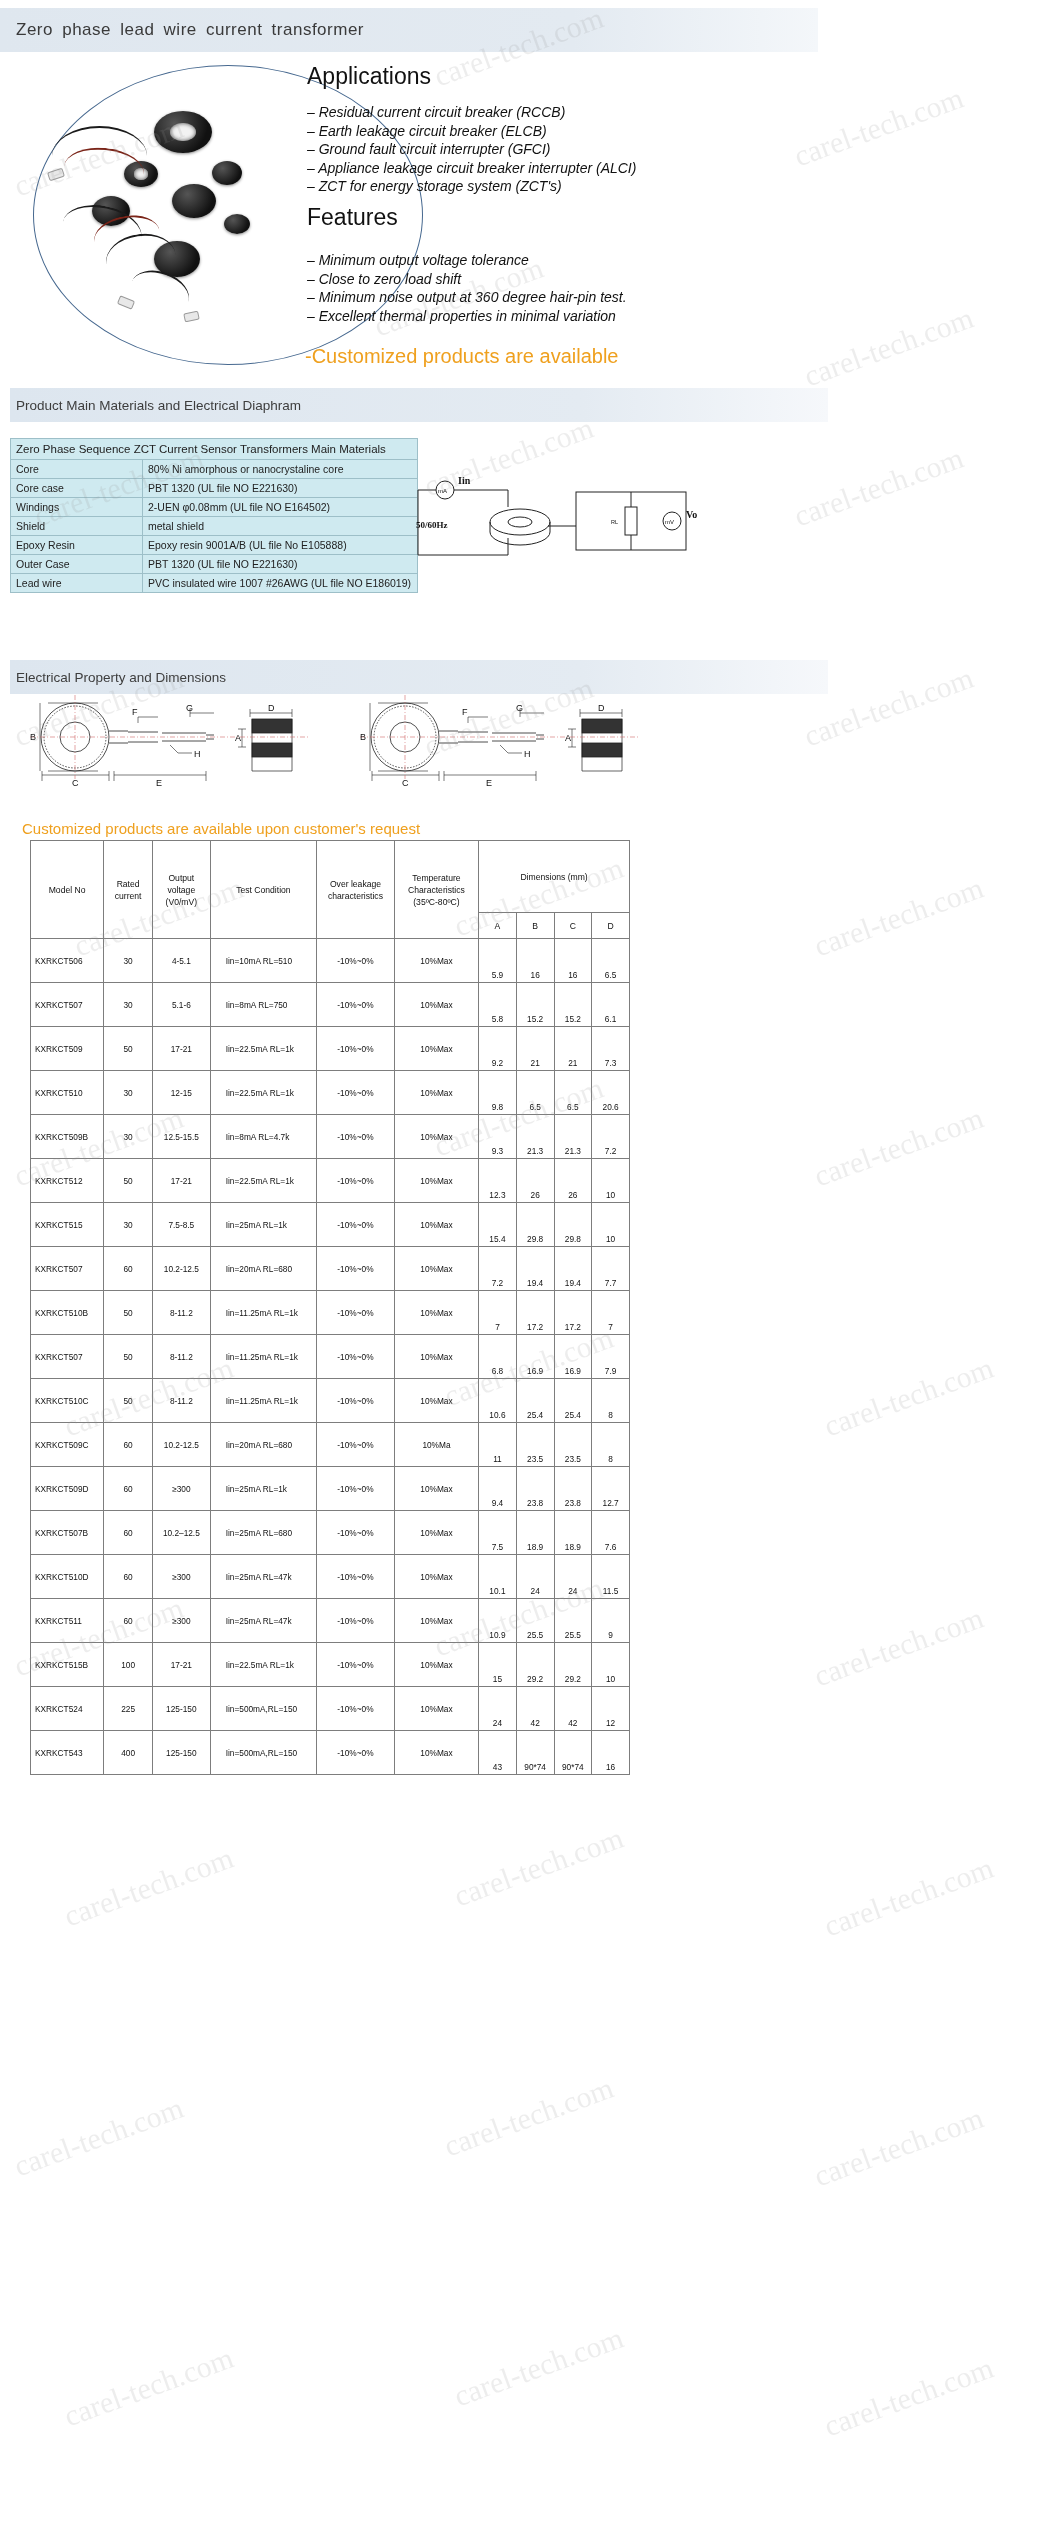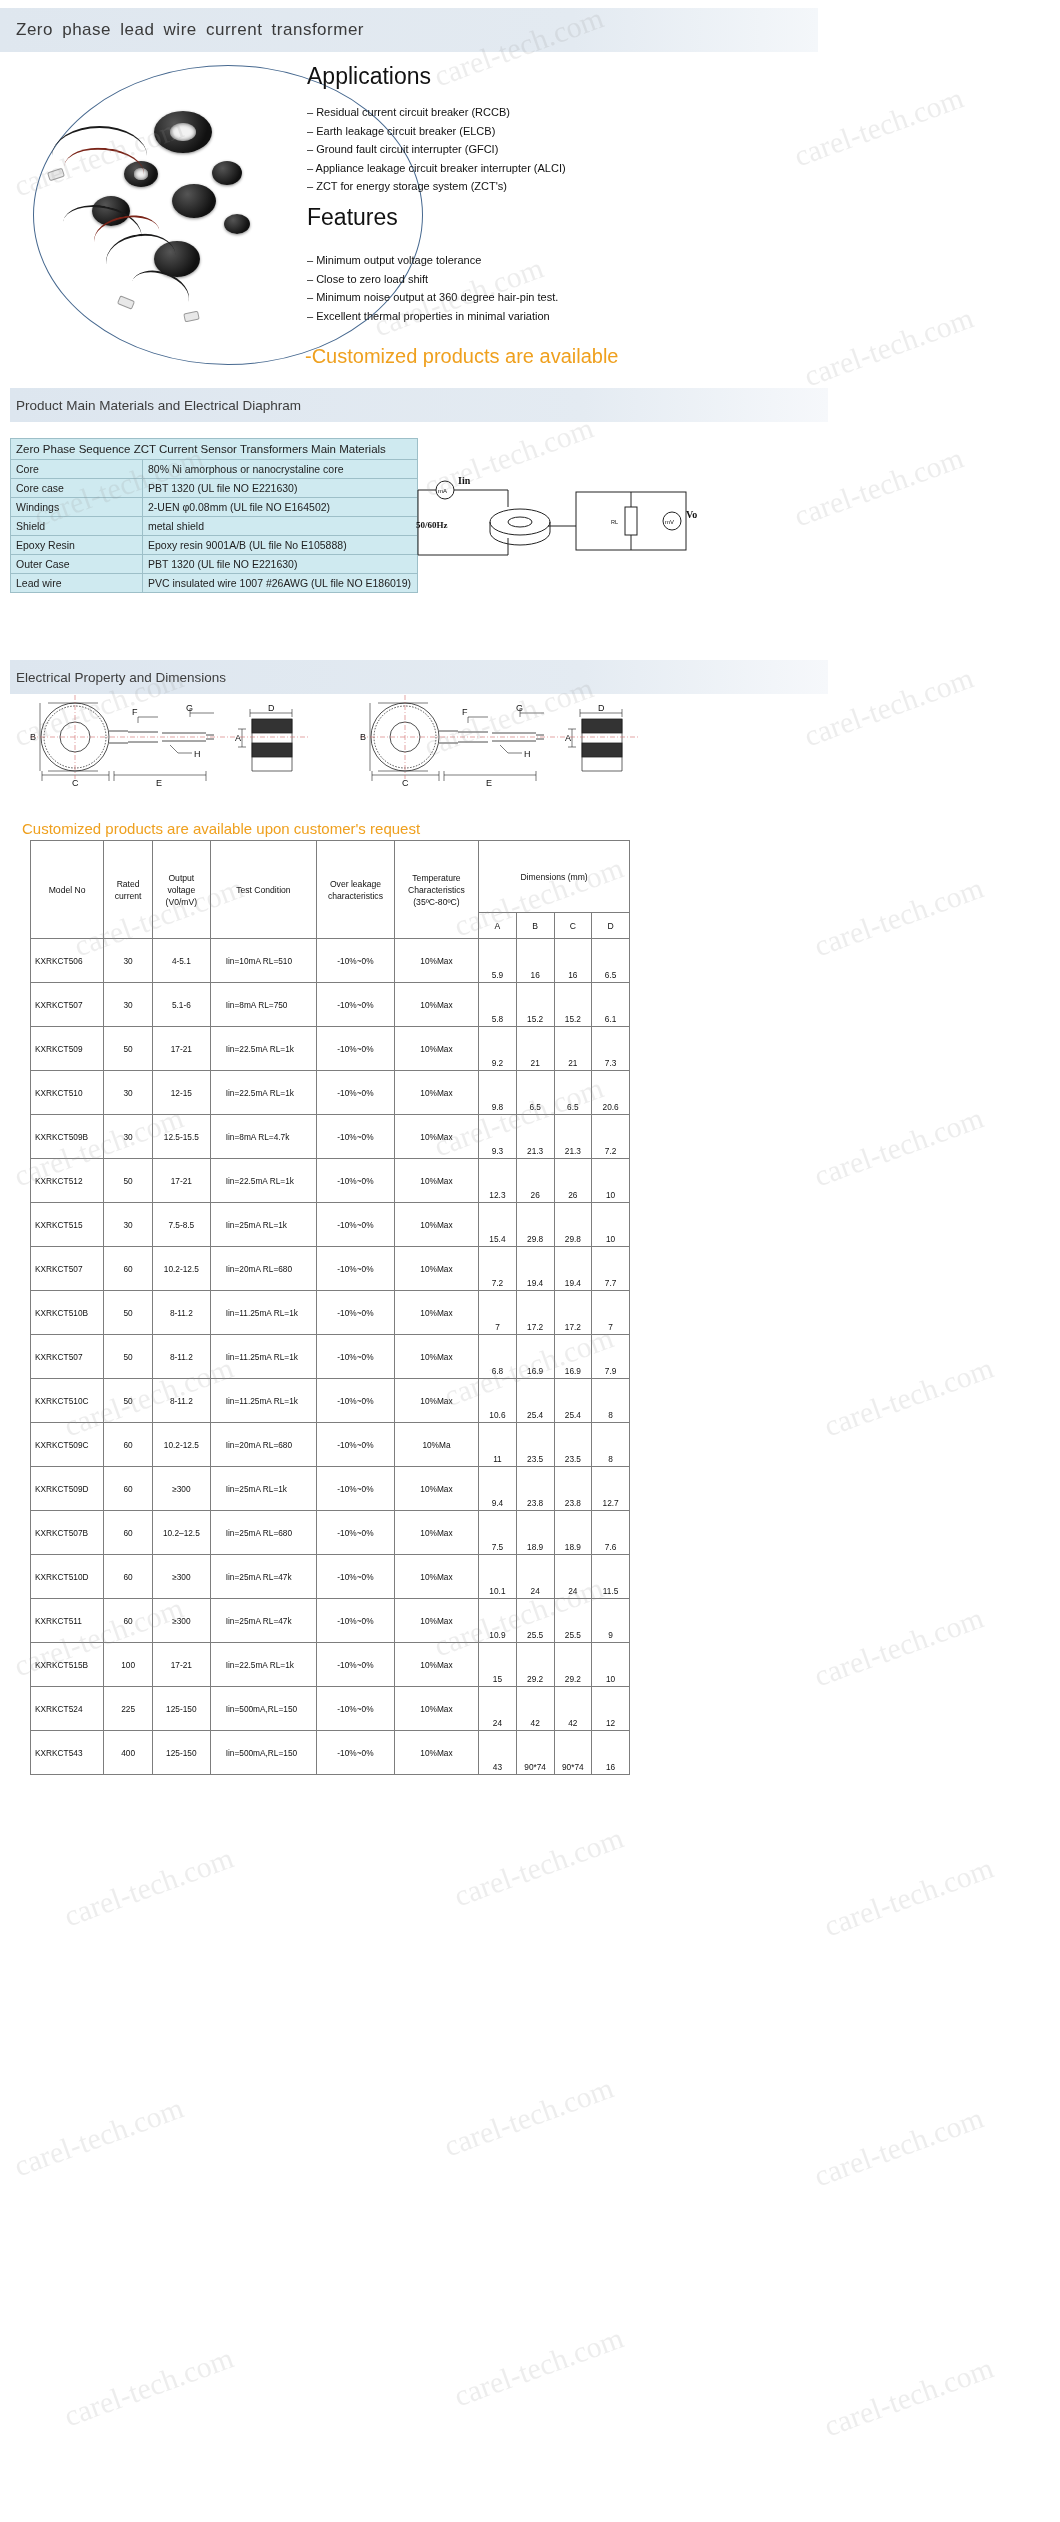--- a/index.html
+++ b/index.html
@@ -32,21 +32,21 @@
          border-radius:50%; box-shadow:0 1px 3px rgba(0,0,0,.45); }
   .tor.ring::after { content:""; position:absolute; left:28%; top:28%; width:44%; height:44%;
          background:#f2f2f2; border-radius:50%; box-shadow:inset 0 0 4px rgba(0,0,0,.7); }
   .wire { position:absolute; border-top:2.5px solid #1b1b1b; border-radius:50%; }
   .wirered { position:absolute; border-top:2px solid #7a2418; border-radius:50%; }
   .plug { position:absolute; background:#e8e8e8; border:1px solid #9a9a9a; border-radius:2px; }
 
   #apps-title, #feat-title {
     position:absolute; font-size:23px; color:#111; font-weight:400;
   }
-  .bullets { position:absolute; font-size:11px; line-height:18.5px; color:#111; }
+  .bullets { position:absolute; font-size:14px; line-height:18.5px; color:#111;font-style:italic; }
   .bullets div { white-space:nowrap; }
   #custom-note { position:absolute; font-size:20px; color:#efa01e; white-space:nowrap; }
 
   
   .sec-head {
     position:absolute; height:34px; width:818px; left:10px;
     background:linear-gradient(to right,#dde6ef 0%,#e4ebf2 70%,#f6f8fb 100%);
     display:flex; align-items:center; padding-left:6px;
     font-size:13.5px; color:#3d3d3d;
   }

